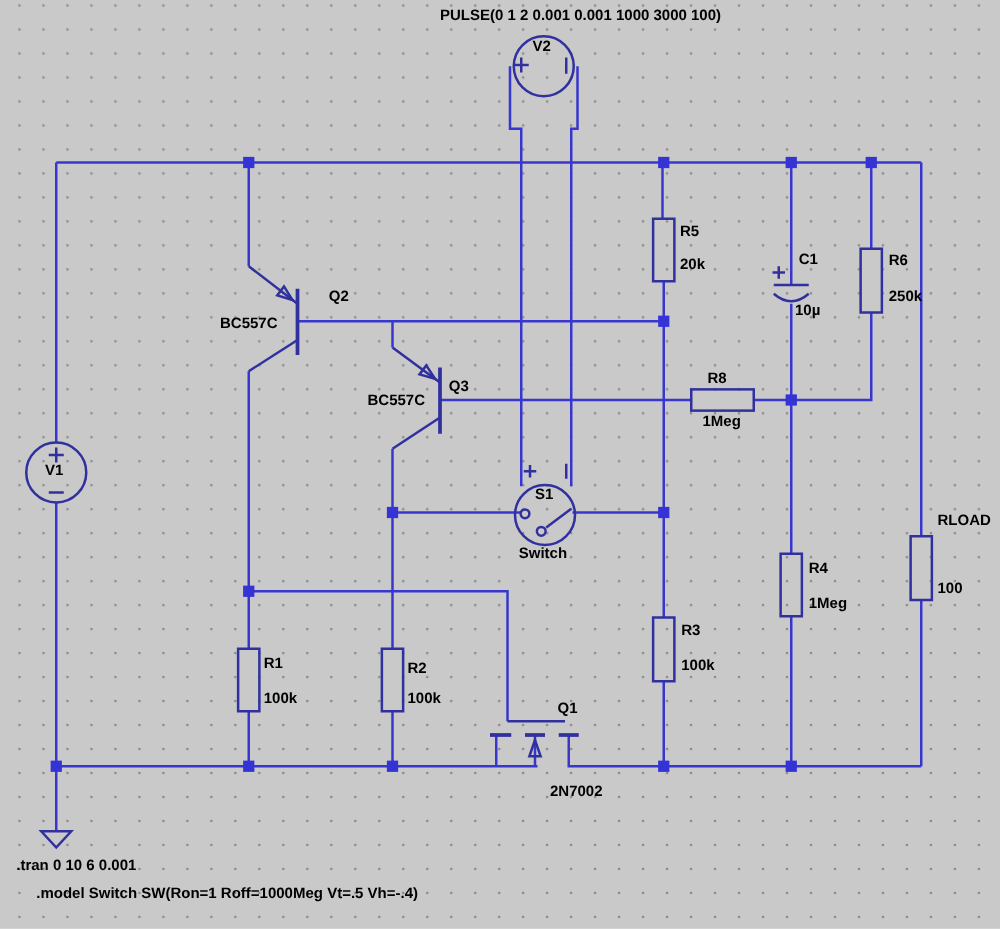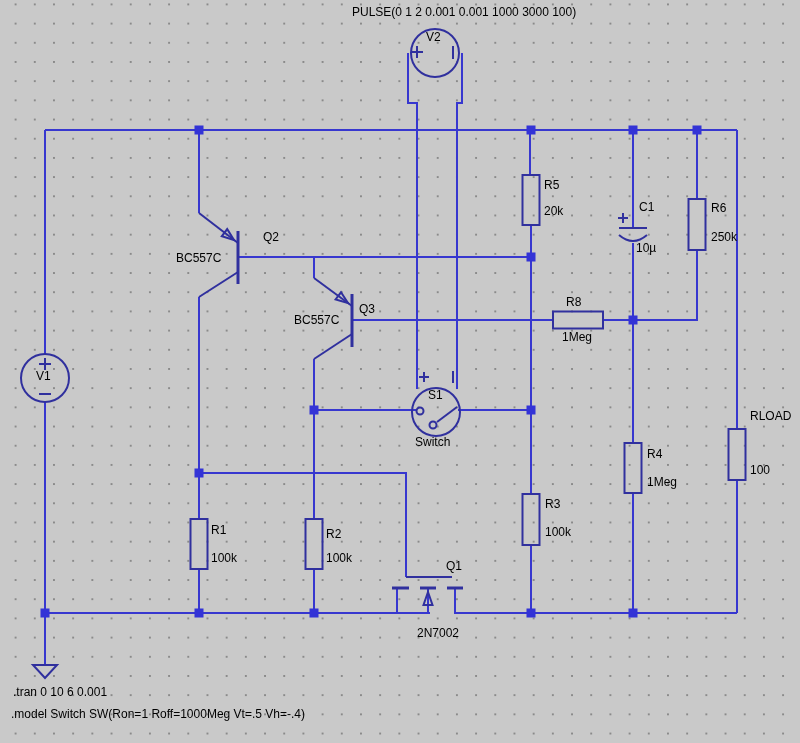--- a/index.html
+++ b/index.html
@@ -15,21 +15,21 @@
   }
   svg.sch{position:absolute;left:0;top:0;}
   .wire{stroke:#3737cf;stroke-width:2;fill:none;}
   .sym{stroke:#30309e;stroke-width:2;fill:none;}
   .bar{stroke:#30309e;stroke-width:3;fill:none;}
   .dot{fill:#3333d6;stroke:none;}
   .lbl{
     position:absolute;
     color:#000;
     font-size:12px;
-    font-weight:normal;
+    font-weight:bold;
     line-height:13px;
     white-space:nowrap;
   }
 </style>
 </head>
 <body>
 
 <div class="canvas">
 
   <svg class="sch" width="800" height="743" viewBox="0 0 800 743">
@@ -195,18 +195,18 @@
   <div class="lbl" style="left:647px;top:476px">1Meg</div>
   <div class="lbl" style="left:750px;top:410px">RLOAD</div>
   <div class="lbl" style="left:750px;top:464px">100</div>
 
   <div class="lbl" style="left:211px;top:524px">R1</div>
   <div class="lbl" style="left:211px;top:552px">100k</div>
   <div class="lbl" style="left:326px;top:528px">R2</div>
   <div class="lbl" style="left:326px;top:552px">100k</div>
 
   <div class="lbl" style="left:446px;top:560px">Q1</div>
-  <div class="lbl" style="left:417px;top:627px">2N7002</div>
+  <div class="lbl" style="left:440px;top:627px">2N7002</div>
 
   <div class="lbl" style="left:13px;top:686px">.tran 0 10 6 0.001</div>
-  <div class="lbl" style="left:11px;top:708px">.model Switch SW(Ron=1 Roff=1000Meg Vt=.5 Vh=-.4)</div>
+  <div class="lbl" style="left:29px;top:708px">.model Switch SW(Ron=1 Roff=1000Meg Vt=.5 Vh=-.4)</div>
 
 </div>
 
 </body></html>

